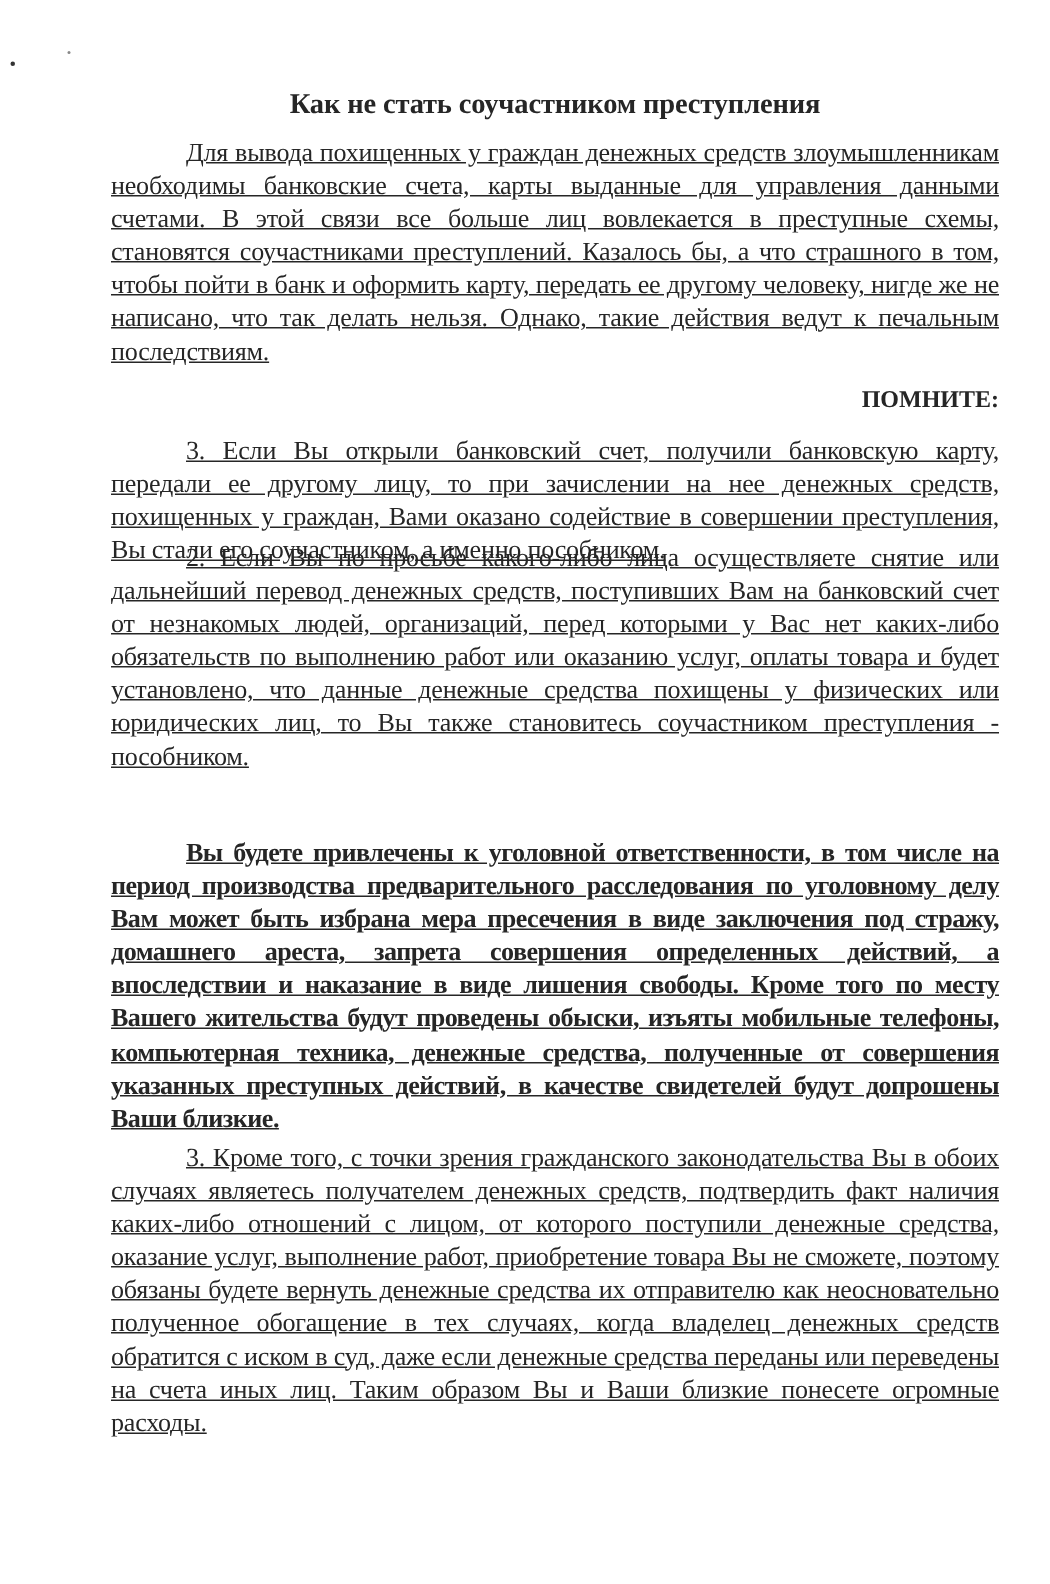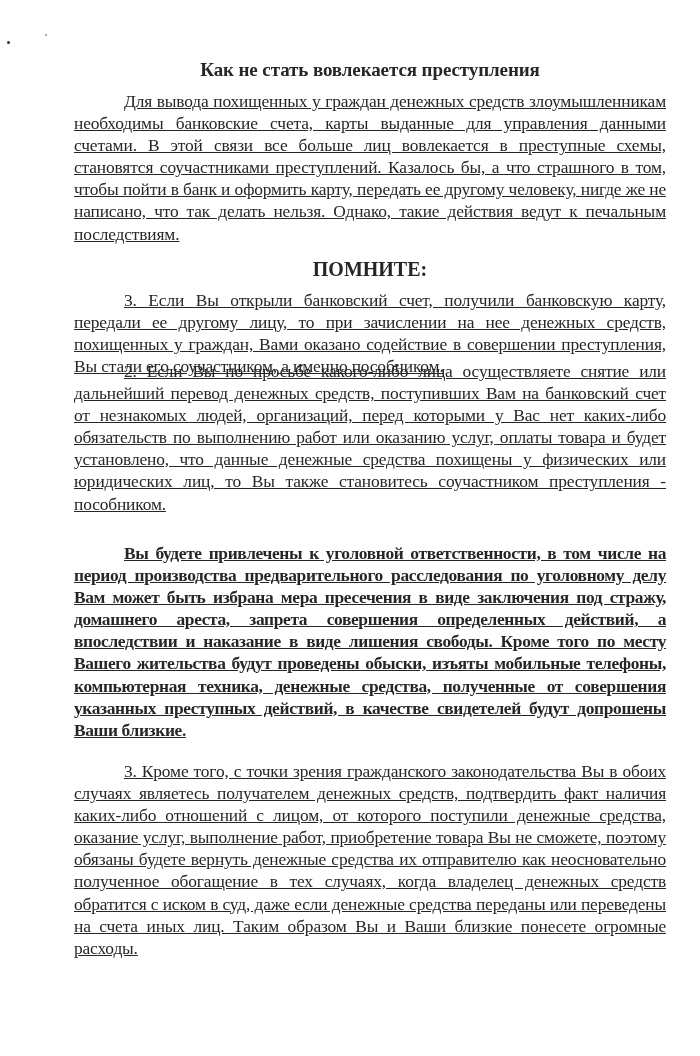--- a/index.html
+++ b/index.html
@@ -11,38 +11,38 @@
   .dot { position: absolute; background: #333; border-radius: 50%; }
   .title {
     position: absolute; left: 0; top: 59px; width: 592px; text-align: center;
     font-weight: bold; font-size: 19px; letter-spacing: -0.1px; margin: 0;
   }
   .para {
     position: absolute; left: 0; width: 592px; margin: 0;
     font-size: 17.4px; line-height: 22.1px; text-align: justify;
     text-indent: 50px; letter-spacing: -0.15px; text-decoration: underline;
   }
-  .para.bold { font-weight: bold; letter-spacing: -0.35px; }
+  .para.bold { font-weight: bold; letter-spacing: -0.35px; margin-top: 15px; }
   .subhead {
-    position: absolute; left: 0; top: 258px; width: 592px; text-align: center;
-    font-weight: bold; font-size: 20px; margin: 0;
+    position: absolute; left: 0; top: 258px; width: 592px; text-align: right;
+    font-weight: bold; font-size: 16px; margin: 0;
   }
   #p-intro { top: 90px; }
   #p-1 { top: 289px; }
   #p-2 { top: 360px; }
   #p-bold { top: 542px; }
   #p-3 { top: 760px; }
 </style>
 </head>
 <body>
 
 <div class="dot" style="left:7px; top:41px; width:3px; height:3px;"></div>
 <div class="dot" style="left:45px; top:34px; width:2px; height:2px; background:#888;"></div>
 
 <div class="page">
-  <h1 class="title">Как не стать вовлекается преступления</h1>
+  <h1 class="title">Как не стать соучастником преступления</h1>
   <p class="para" id="p-intro">Для вывода похищенных у граждан денежных средств злоумышленникам необходимы банковские счета, карты выданные для управления данными счетами. В этой связи все больше лиц вовлекается в преступные схемы, становятся соучастниками преступлений. Казалось бы, а что страшного в том, чтобы пойти в банк и оформить карту, передать ее другому человеку, нигде же не написано, что так делать нельзя. Однако, такие действия ведут к печальным последствиям.</p>
   <h2 class="subhead">ПОМНИТЕ:</h2>
   <p class="para" id="p-1">3. Если Вы открыли банковский счет, получили банковскую карту, передали ее другому лицу, то при зачислении на нее денежных средств, похищенных у граждан, Вами оказано содействие в совершении преступления, Вы стали его соучастником, а именно пособником.</p>
   <p class="para" id="p-2">2. Если Вы по просьбе какого-либо лица осуществляете снятие или дальнейший перевод денежных средств, поступивших Вам на банковский счет от незнакомых людей, организаций, перед которыми у Вас нет каких-либо обязательств по выполнению работ или оказанию услуг, оплаты товара и будет установлено, что данные денежные средства похищены у физических или юридических лиц, то Вы также становитесь соучастником преступления - пособником.</p>
   <p class="para bold" id="p-bold">Вы будете привлечены к уголовной ответственности, в том числе на период производства предварительного расследования по уголовному делу Вам может быть избрана мера пресечения в виде заключения под стражу, домашнего ареста, запрета совершения определенных действий, а впоследствии и наказание в виде лишения свободы. Кроме того по месту Вашего жительства будут проведены обыски, изъяты мобильные телефоны, компьютерная техника, денежные средства, полученные от совершения указанных преступных действий, в качестве свидетелей будут допрошены Ваши близкие.</p>
   <p class="para" id="p-3">3. Кроме того, с точки зрения гражданского законодательства Вы в обоих случаях являетесь получателем денежных средств, подтвердить факт наличия каких-либо отношений с лицом, от которого поступили денежные средства, оказание услуг, выполнение работ, приобретение товара Вы не сможете, поэтому обязаны будете вернуть денежные средства их отправителю как неосновательно полученное обогащение в тех случаях, когда владелец денежных средств обратится с иском в суд, даже если денежные средства переданы или переведены на счета иных лиц. Таким образом Вы и Ваши близкие понесете огромные расходы.</p>
 </div>
 
 </body></html>

